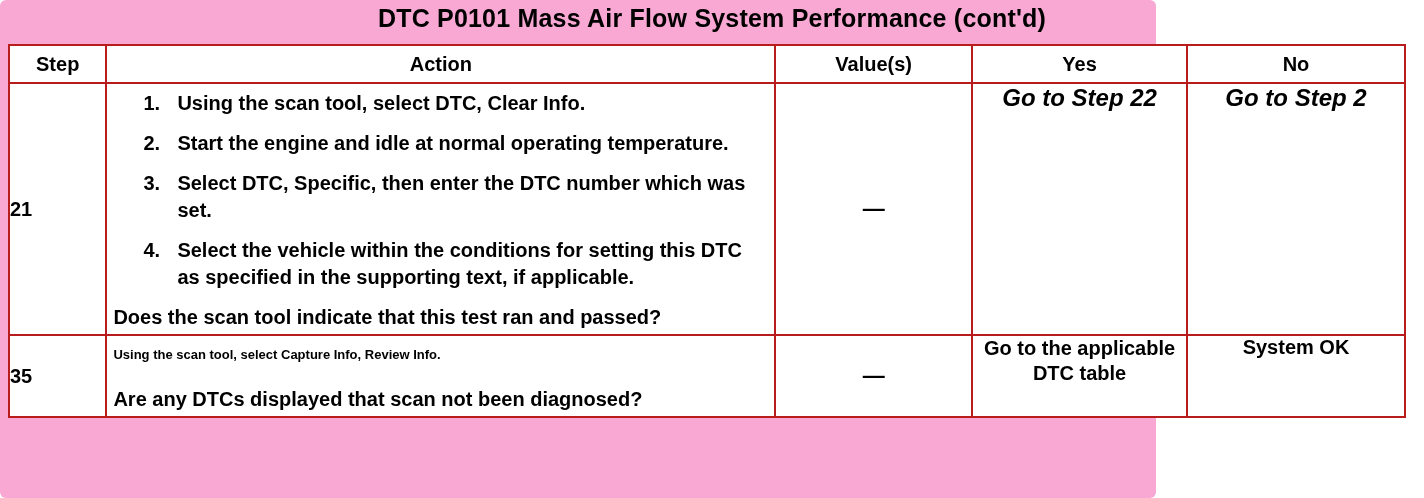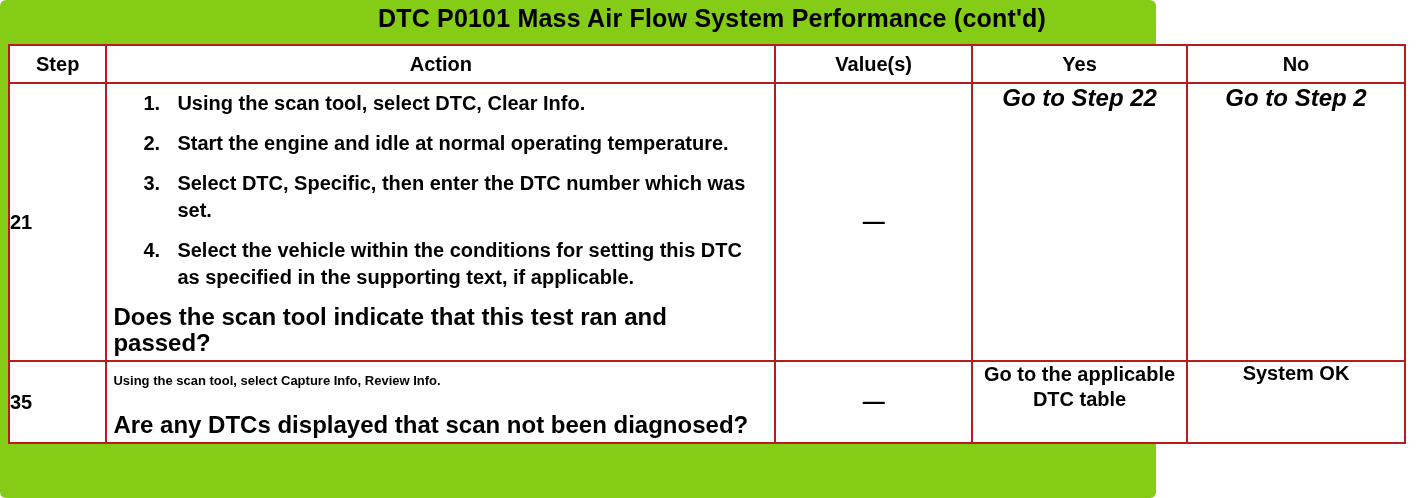--- a/index.html
+++ b/index.html
@@ -11,21 +11,21 @@
     width: 1424px;
     height: 498px;
     font-family: "Liberation Sans", sans-serif;
     color: #000000;
     overflow: hidden;
   }
   .page {
     position: relative;
     width: 1156px;
     height: 498px;
-    background: #84cc16;
+    background: #f9a8d4;
     border-radius: 6px;
   }
   .doc-title {
     position: absolute;
     top: 2px;
     left: 0;
     width: 1424px;
     text-align: center;
     font-size: 25px;
     font-weight: bold;
@@ -99,21 +99,21 @@
   .steps-list li .num {
     position: absolute;
     left: 32px;
     top: 0;
     width: 28px;
     text-align: left;
     font-size: 20px;
     font-weight: bold;
   }
   .question {
-    font-size: 24px;
+    font-size: 20px;
     font-weight: bold;
     line-height: 26px;
     margin-top: 2px;
     padding-left: 2px;
   }
   .plain-line {
     font-size: 13px;
     font-weight: bold;
     line-height: 26px;
     padding-left: 2px;

